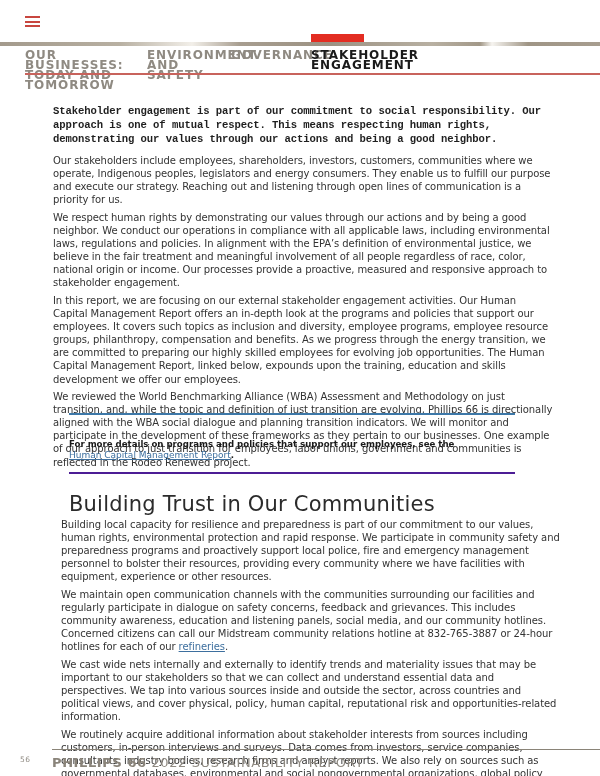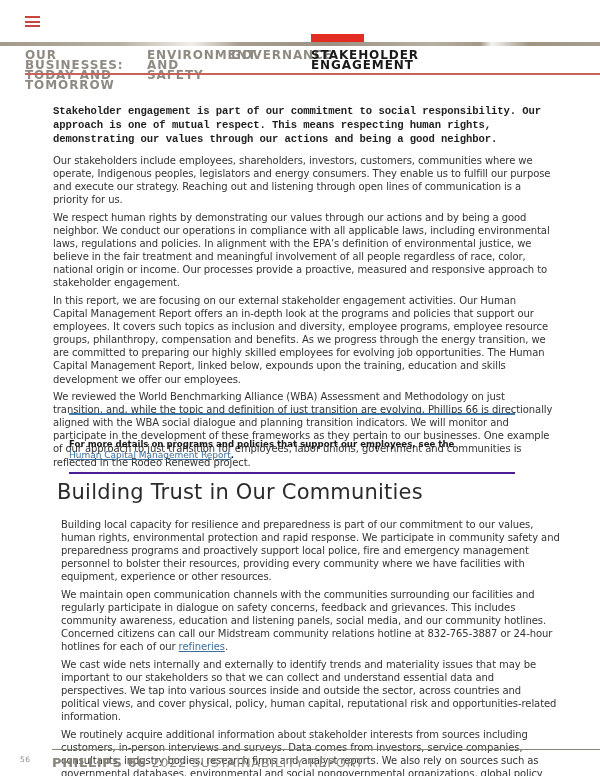--- a/index.html
+++ b/index.html
@@ -15,21 +15,21 @@
     .nav-underline { position: absolute; left: 25px; top: 73px; width: 575px; height: 2px; background: #c8635c; }
 
     .content { position: absolute; left: 53px; top: 104px; width: 500px; }
     .lead { font-family: Liberation Mono, monospace; font-weight: bold; font-size: 10.6px; line-height: 14px; color: #1f1f1f; margin: 0 0 8px 0; letter-spacing: -0.1px; }
     p.body { font-size: 10px; line-height: 13.1px; margin: 0 0 4.5px 0; color: #333333; letter-spacing: -0.08px; }
 
     .callout { position: absolute; left: 69px; top: 413px; width: 446px; border-top: 2px solid #3d78a8; border-bottom: 2px solid #4c1d95; padding: 24px 0 7px 0; height: 26px; }
     .callout-text { font-weight: bold; font-size: 8.6px; line-height: 11px; color: #1a1a1a; margin: 0; }
     .callout a { color: #3d6f9e; text-decoration: underline; font-weight: normal; font-size: 9px; }
 
-    .section-title { position: absolute; left: 53px; top: 476px; font-family: "DejaVu Sans", sans-serif; font-weight: 300; font-size: 21px; color: #2b2b2b; letter-spacing: 0.2px; margin: 4px; font-weight: normal; }
+    .section-title { position: absolute; left: 53px; top: 476px; font-family: "DejaVu Sans", sans-serif; font-weight: 300; font-size: 21px; color: #2b2b2b; letter-spacing: 0.2px; margin: 16px; font-weight: normal; }
     .content2 { position: absolute; left: 61px; top: 506px; width: 500px; margin-top: 12px; }
     a.inline-link { color: #3d6f9e; text-decoration: underline; }
 
     .footer-line { position: absolute; left: 52px; top: 749px; width: 548px; height: 1px; background: #8a8478; }
     .footer-page { position: absolute; left: 20px; top: 755px; font-size: 7.5px; color: #8f8a82; letter-spacing: 0.5px; }
     .footer-title { position: absolute; left: 52px; top: 755px; font-size: 13px; color: #8f8a82; letter-spacing: 0.6px; }
     .footer-title b { color: #8a847a; }
   </style>
 </head>
 <body>

